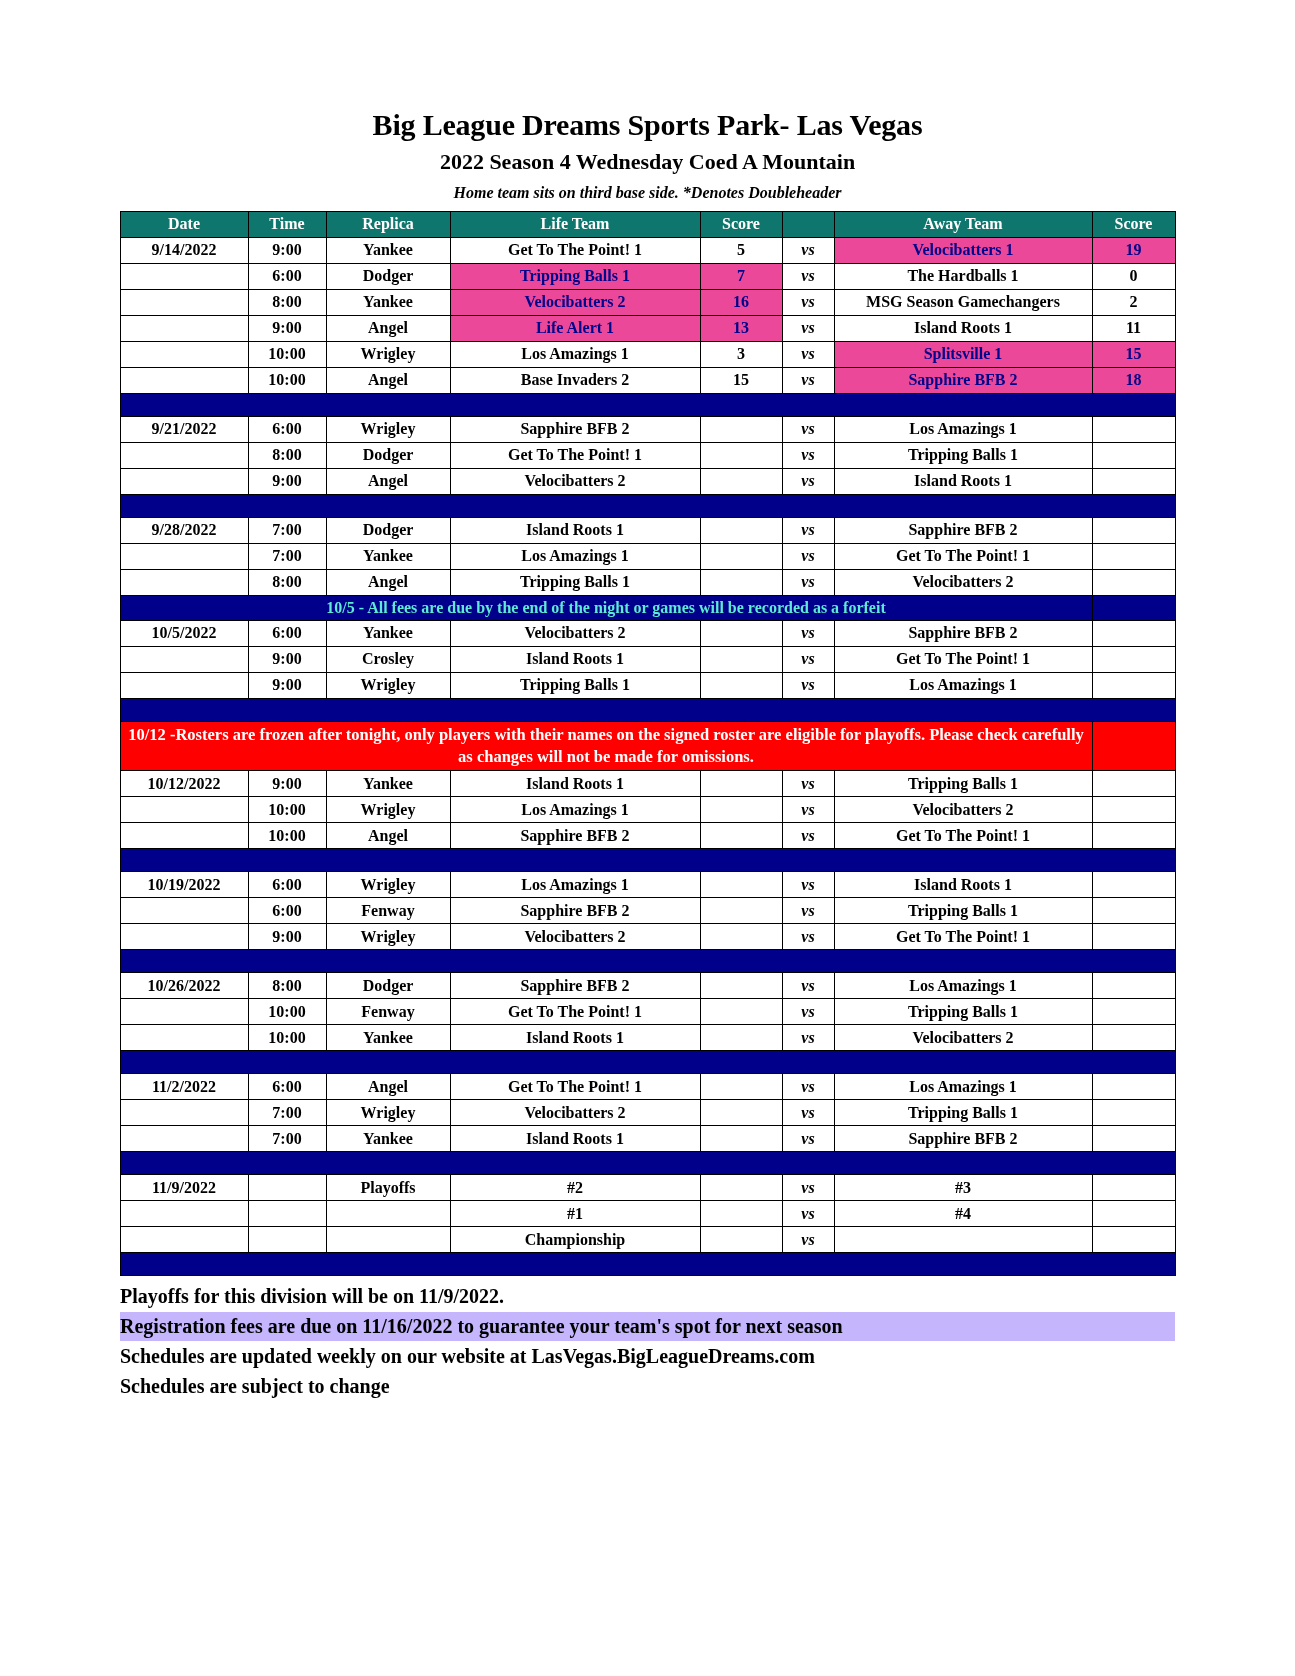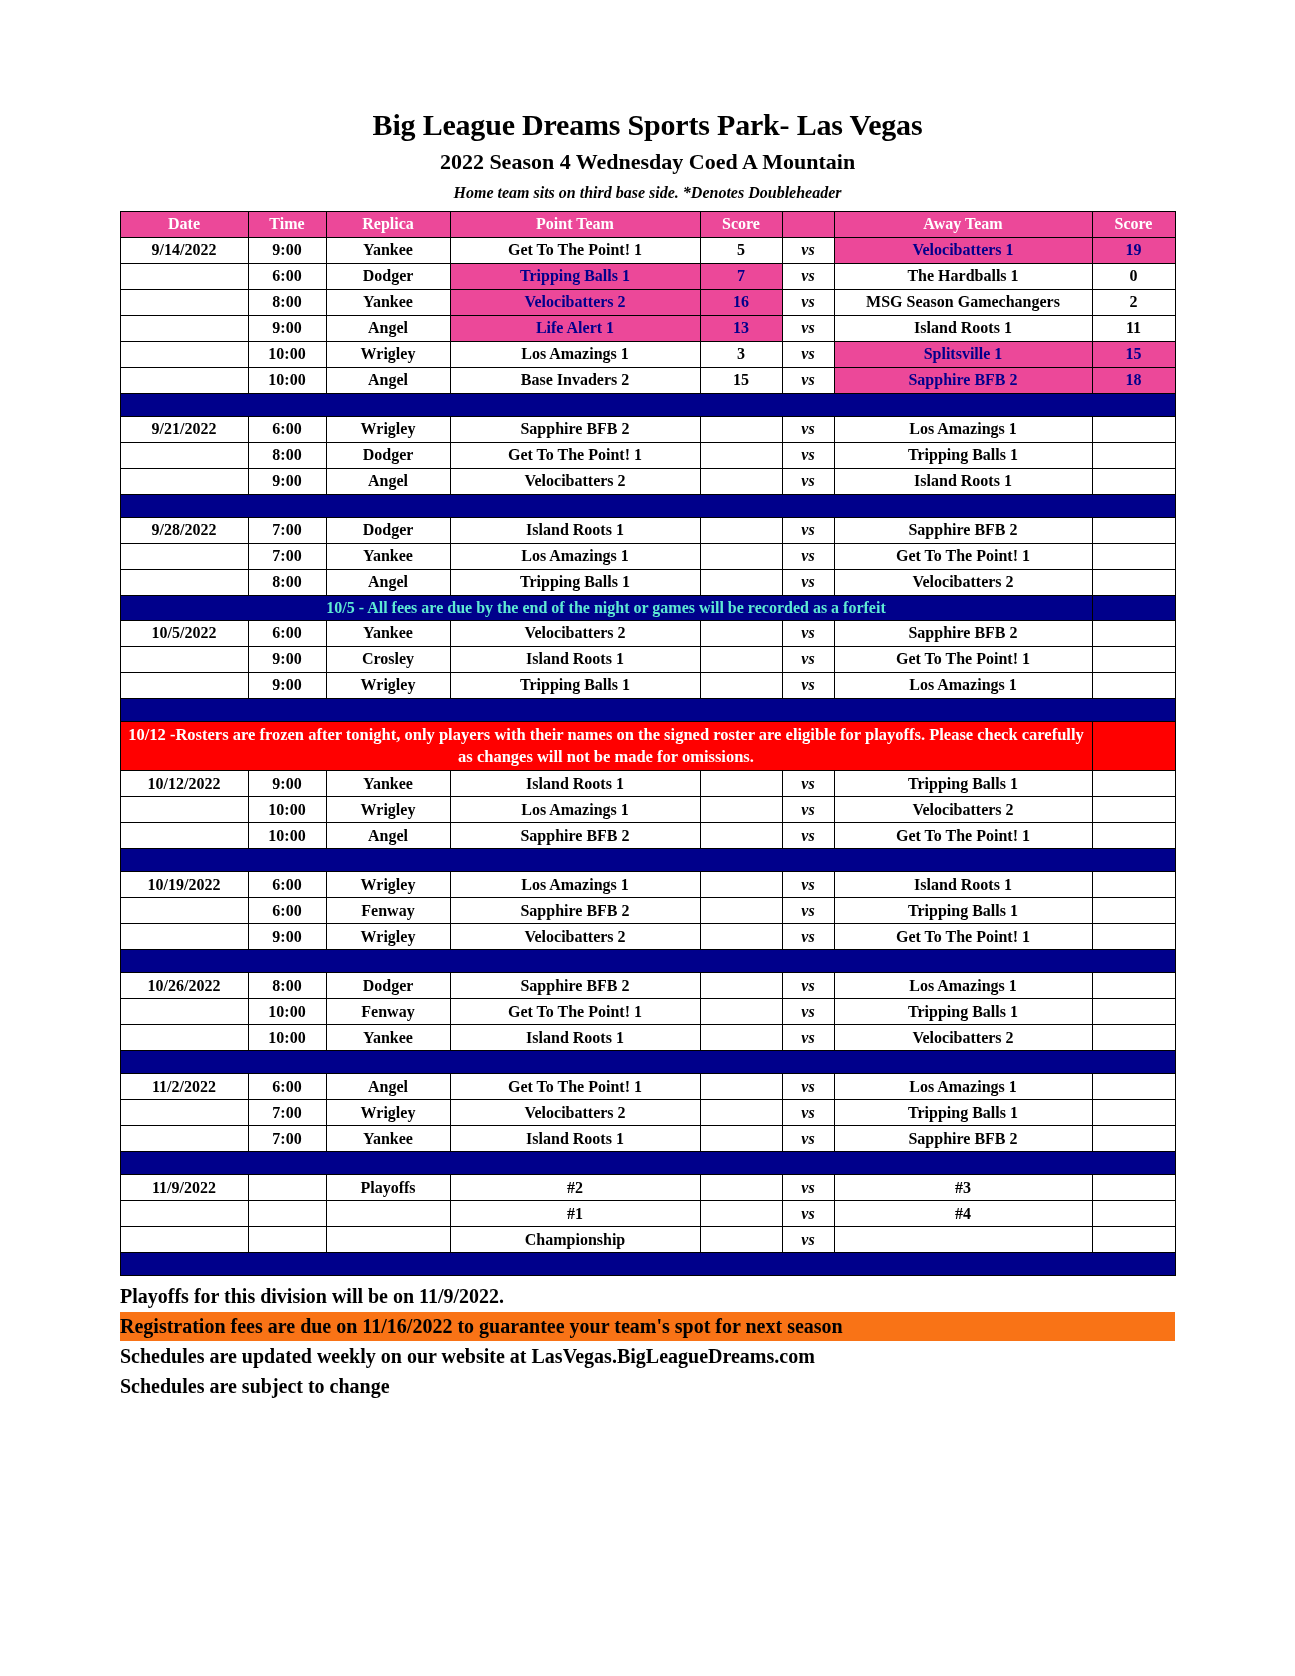--- a/index.html
+++ b/index.html
@@ -65,21 +65,21 @@
   col.c-date  { width: 128px; }
   col.c-time  { width: 78px; }
   col.c-rep   { width: 124px; }
   col.c-home  { width: 250px; }
   col.c-hsc   { width: 82px; }
   col.c-vs    { width: 52px; }
   col.c-away  { width: 258px; }
   col.c-asc   { width: 83px; }
 
   thead th {
-    background: #ec4899;
+    background: #0f766e;
     color: #ffffff;
     font-size: 17px;
     height: 26px;
   }
   td.vs {
     font-style: italic;
     font-size: 15px;
   }
   tr.spacer td {
     background: #00008b;
@@ -114,21 +114,21 @@
     margin: 6px auto 0 auto;
     padding-left: 0px;
   }
   .footer p {
     margin: 0 0 1px 0;
     font-size: 20px;
     font-weight: bold;
     line-height: 1.45;
   }
   .footer p.yellow {
-    background: #f97316;
+    background: #c4b5fd;
     display: block;
     width: 1055px;
   }
 </style>
 </head>
 <body>
 
 <div class="page">
 
   <div class="header-block">
@@ -146,21 +146,21 @@
       <col class="c-hsc">
         <col class="c-vs">
         <col class="c-away">
         <col class="c-asc">
     </colgroup>
     <thead>
       <tr>
         <th>Date</th>
         <th>Time</th>
         <th>Replica</th>
-        <th>Point Team</th>
+        <th>Life Team</th>
         <th>Score</th>
         <th></th>
         <th>Away Team</th>
         <th>Score</th>
       </tr>
     </thead>
     <tbody id="tbody">
         <tr>
           <td>9/14/2022</td>
           <td>9:00</td>

